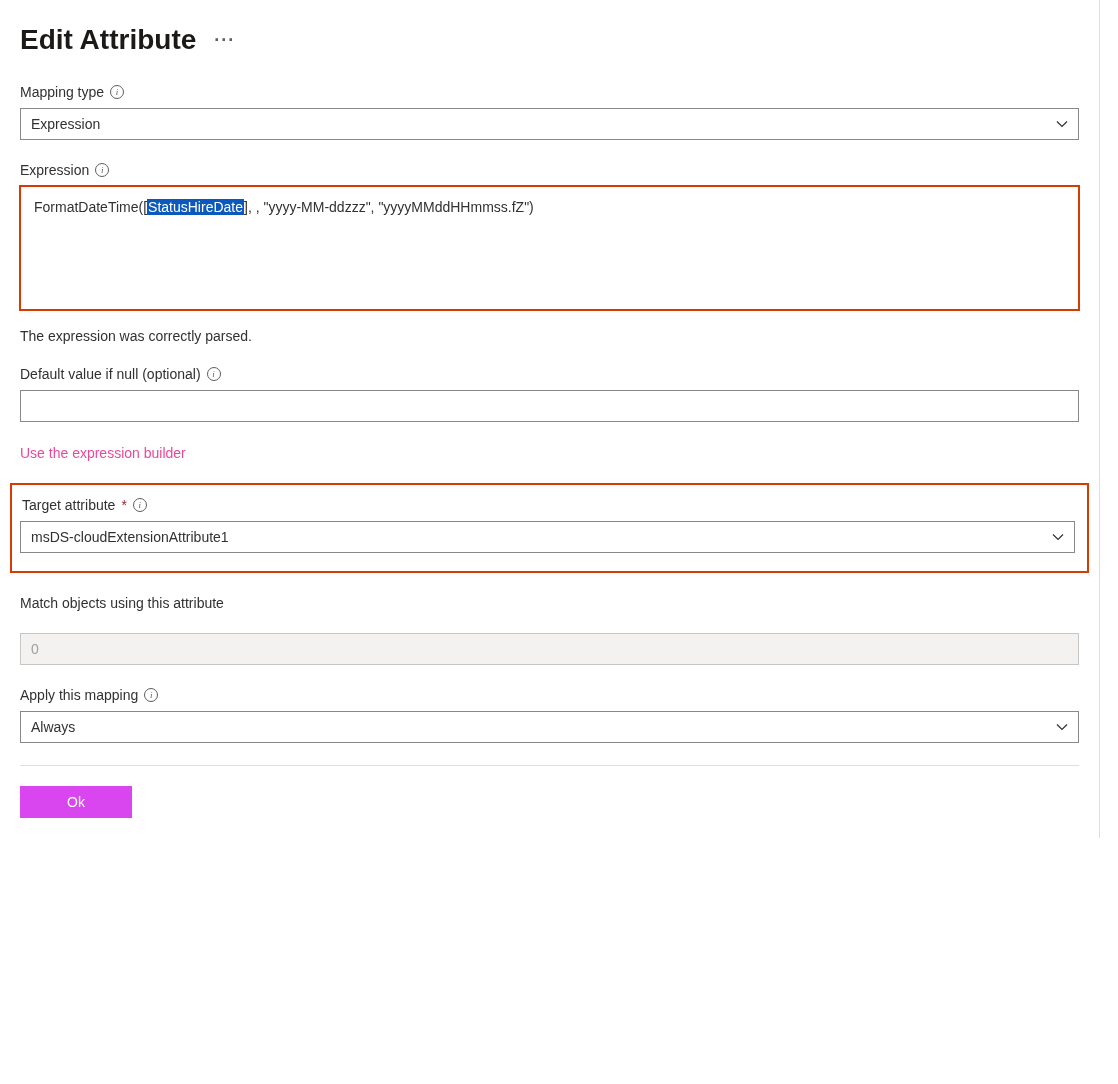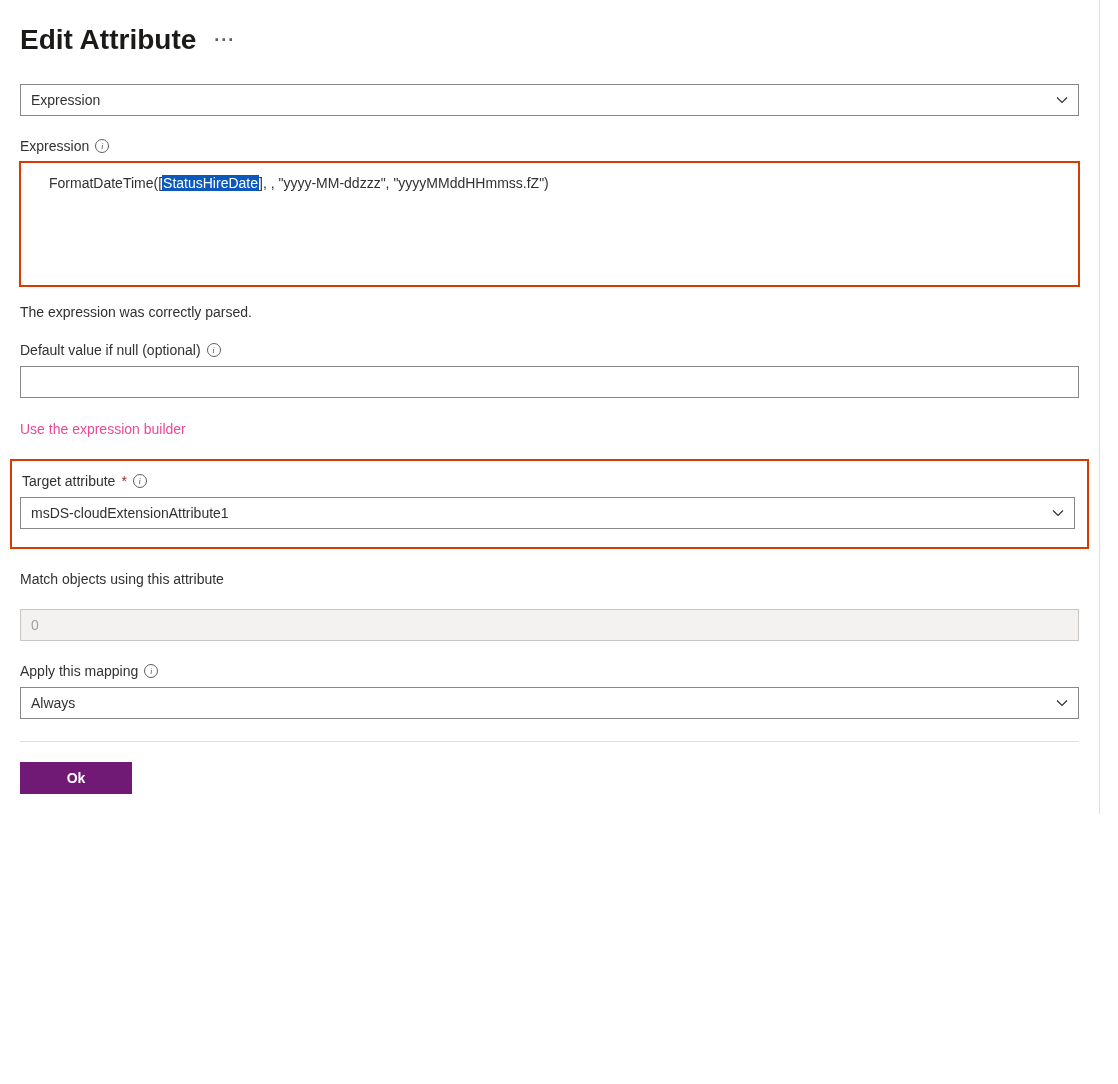--- a/index.html
+++ b/index.html
@@ -76,21 +76,21 @@
       background: #ffffff;
       padding: 0 10px;
       font-size: 14px;
       color: #323130;
     }
     .textarea-wrap {
       width: 100%;
       border: 1px solid #0078d4;
       outline: 2px solid #d83b01;
       outline-offset: -1px;
-      padding: 10px 28px;
+      padding: 10px 13px;
       font-size: 14px;
       color: #323130;
       min-height: 124px;
       line-height: 1.5;
     }
     .expr-highlight {
       background: #0c59bd;
       color: #ffffff;
       padding: 0 1px;
     }
@@ -125,43 +125,47 @@
       color: #a19f9d;
       display: flex;
       align-items: center;
     }
     .footer {
       border-top: 1px solid #e1dfdd;
       margin-top: 20px;
       padding-top: 20px;
     }
     .ok-btn {
-      background: #701a75;
+      background: #d946ef;
       color: #ffffff;
       border: none;
       height: 32px;
       width: 112px;
       font-size: 14px;
-      font-weight: 700;
+      font-weight: 400;
       cursor: pointer;
     }
   </style>
 </head>
 <body>
 
 
 
 
 <h1 class="page-title">
   <span>Edit Attribute</span>
   <span class="title-dots">···</span>
 </h1>
 
 
 <div class="field-group">
+  <div class="field-label">
+    <span>Mapping type</span>
+    <span class="info-icon"></span>
+  </div>
   <div class="dropdown">
     <span>Expression</span>
     <span class="chevron">
       <svg width="12" height="12" viewBox="0 0 12 12">
           <path d="M1 3.5 L6 8.5 L11 3.5" fill="none" stroke="#323130" stroke-width="1.2"></path>
         </svg>
     </span>
   </div>
 </div>
 

